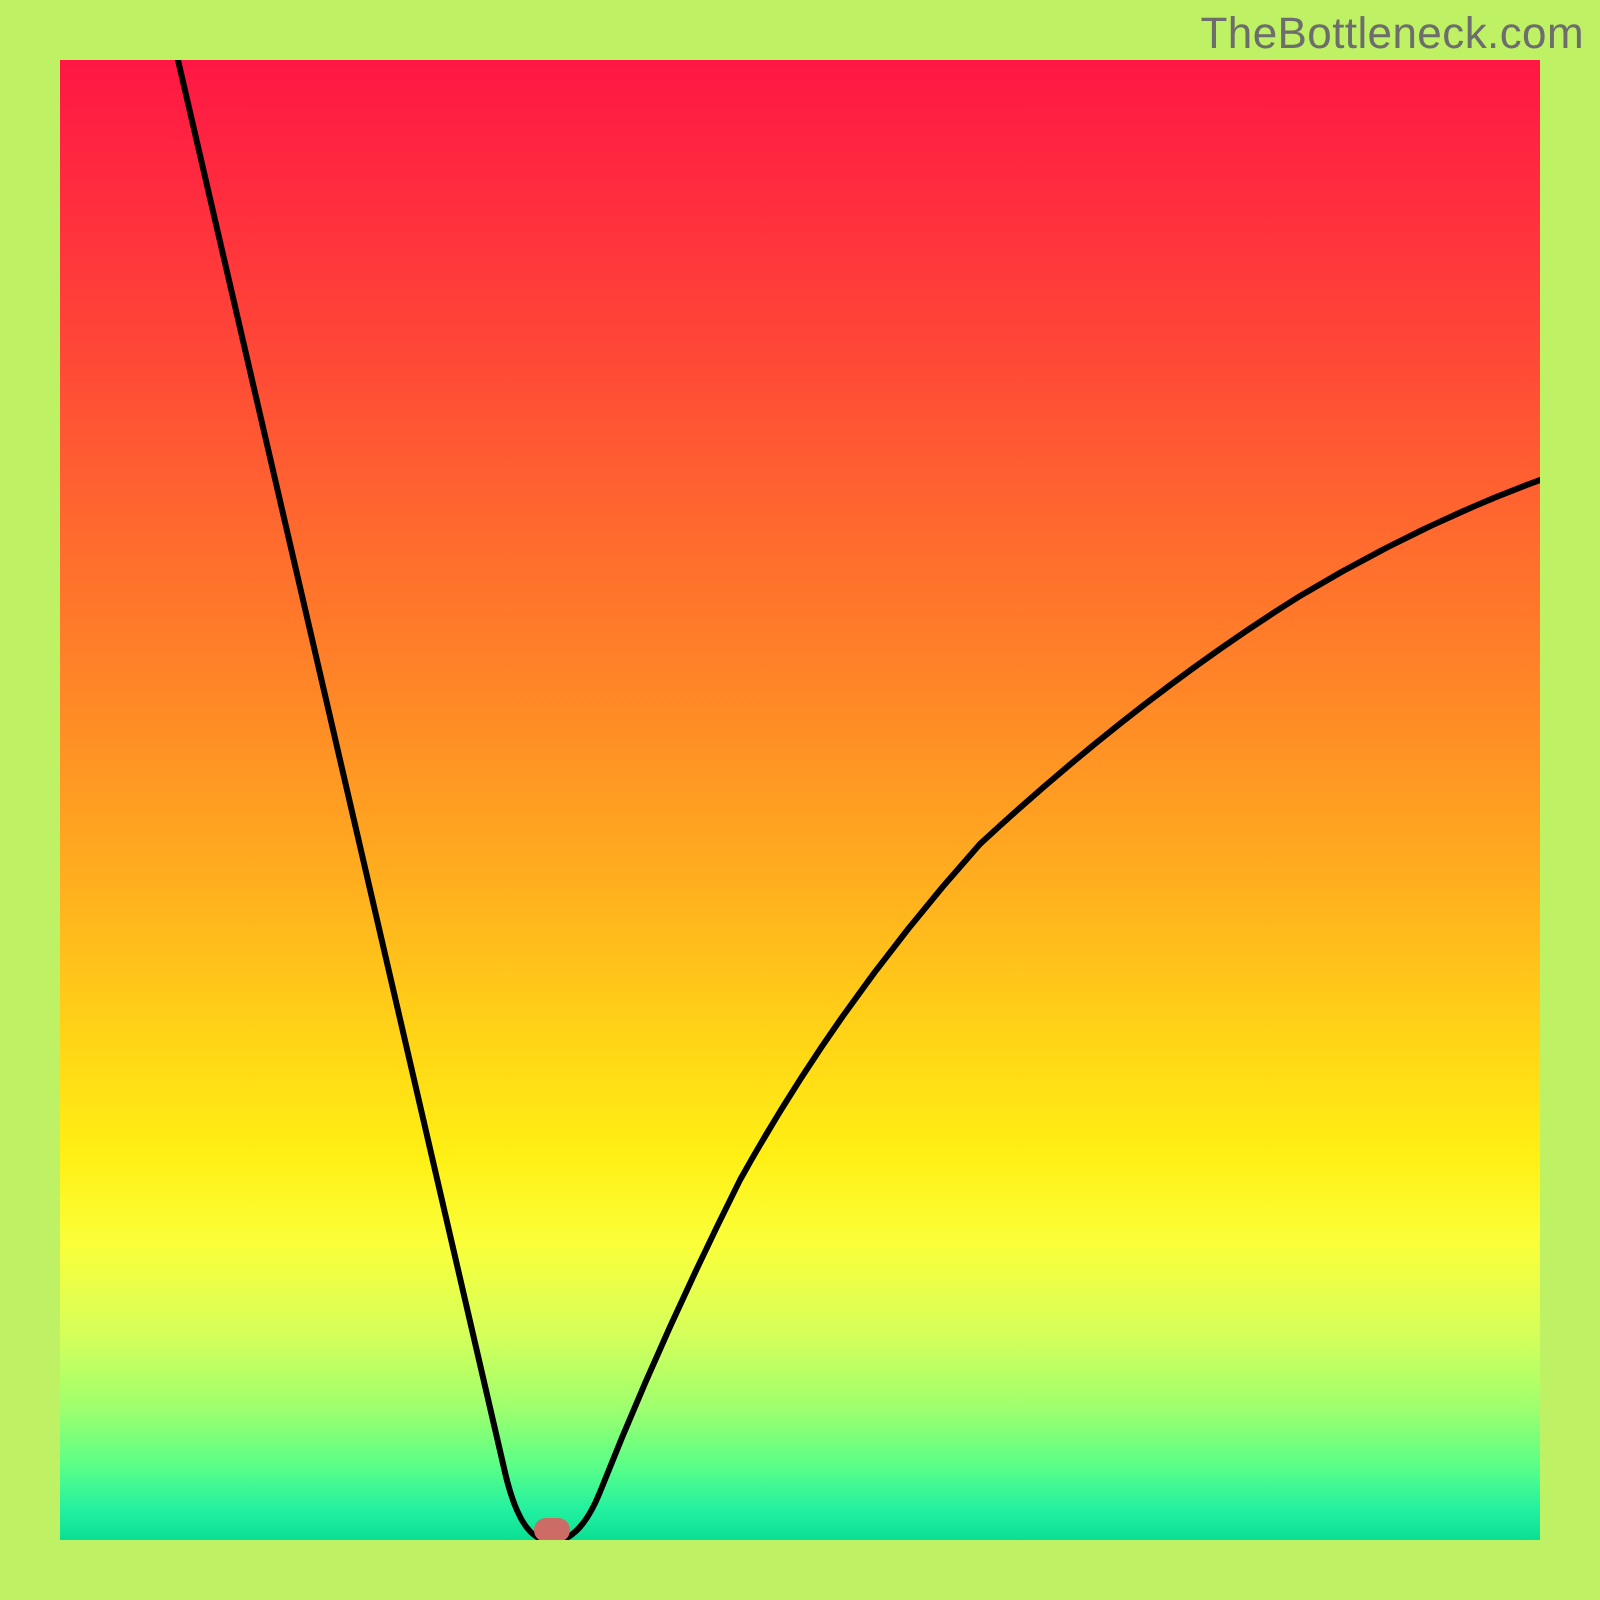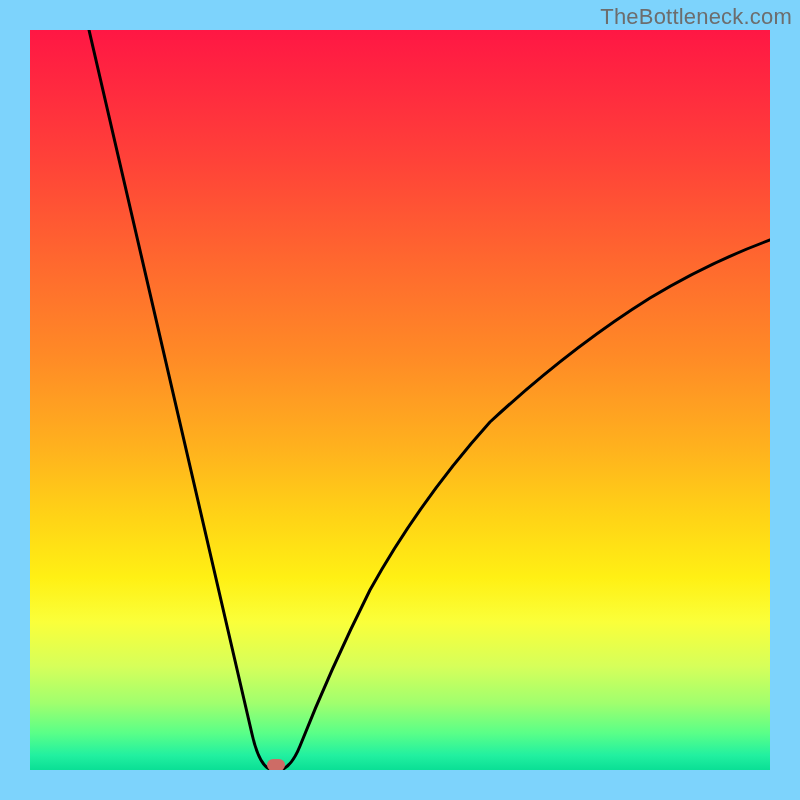--- a/index.html
+++ b/index.html
@@ -10,21 +10,21 @@
     background: #000;
     overflow: hidden;
     font-family: Arial, Helvetica, sans-serif;
   }
   .frame {
     position: absolute;
     left: 0;
     top: 0;
     width: 800px;
     height: 800px;
-    background: #7dd3fc;
+    background: #bef264;
   }
   .plot-area {
     position: absolute;
     left: 30px;
     top: 30px;
     width: 740px;
     height: 740px;
     
     background: linear-gradient(
       to bottom,

